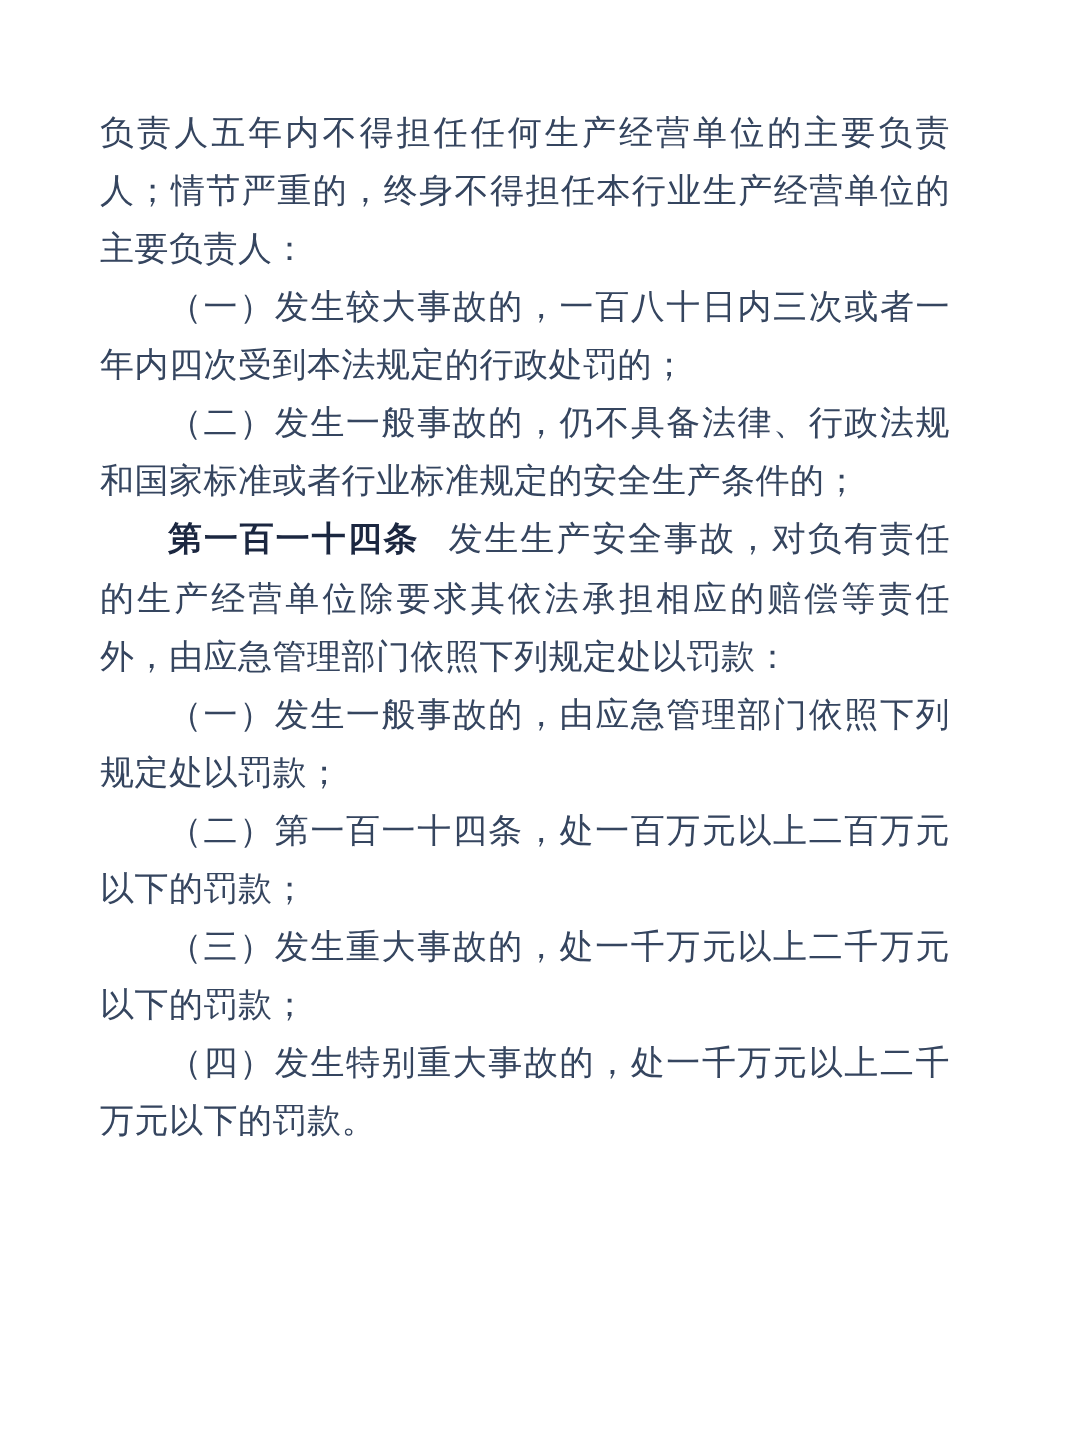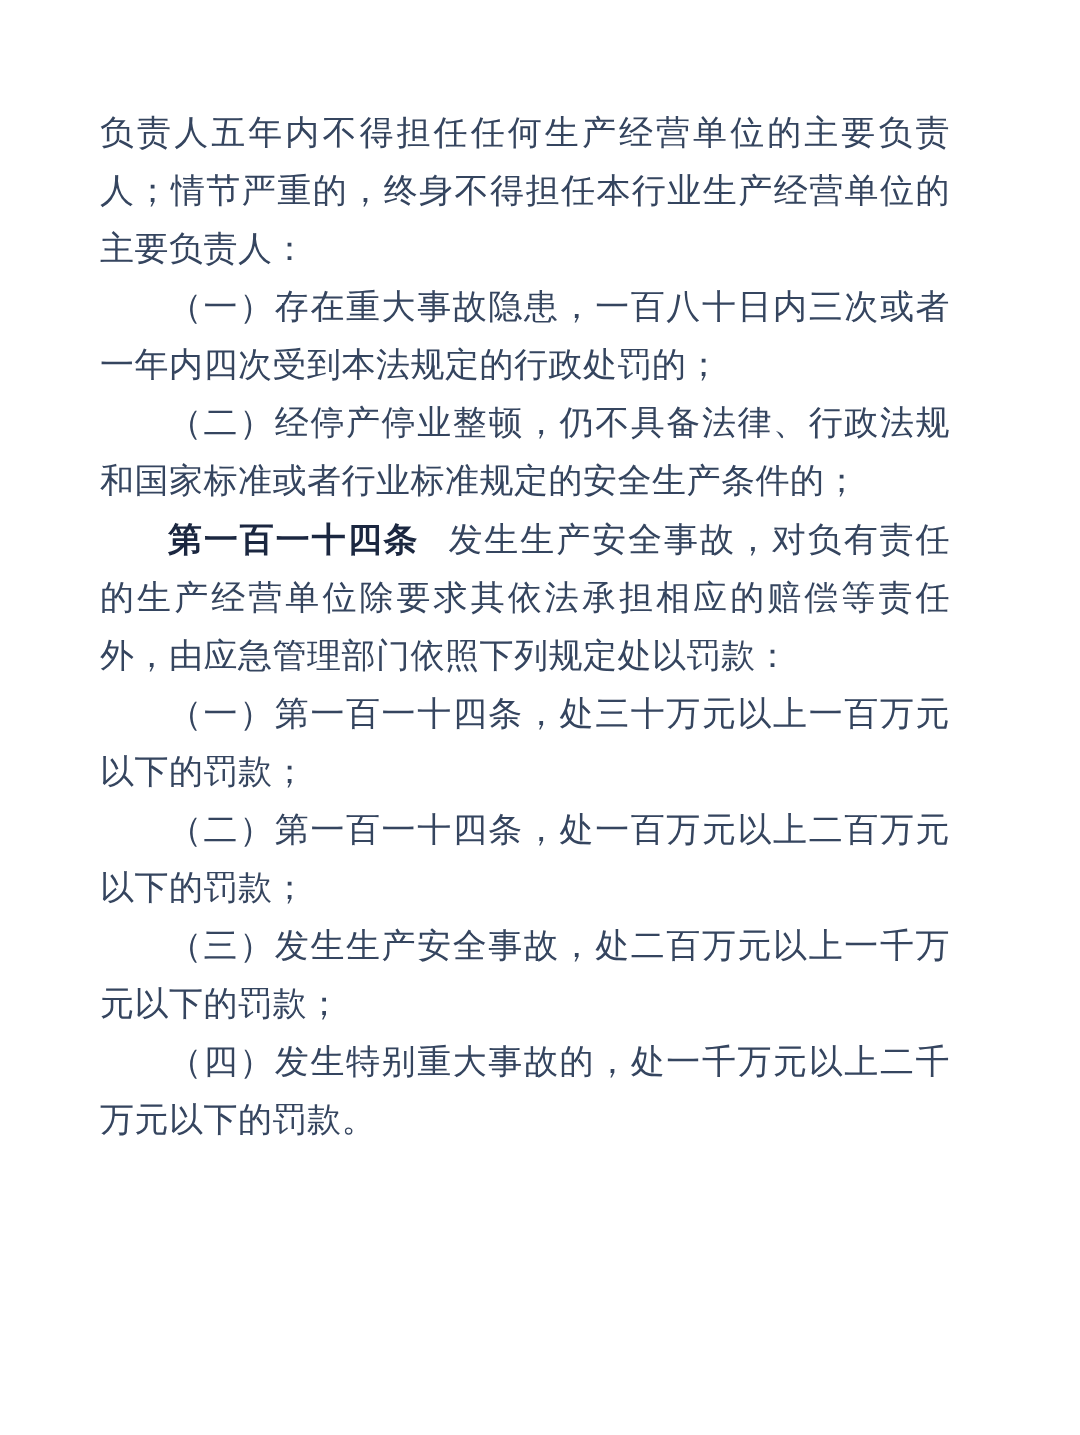--- a/index.html
+++ b/index.html
@@ -27,46 +27,46 @@
     line-height: 58px;
     letter-spacing: 0.5px;
     color: var(--text, #35455f);
     text-align: justify;
     text-justify: inter-ideograph;
   }
   .doc p.indent {
     text-indent: 2em;
   }
   .article-term {
-    font-family: Liberation Sans, sans-serif;
+    font-family: Liberation Mono, monospace;
     font-weight: 700;
     color: var(--term, #1b2740);
     margin-right: 0.85em;
   }
 </style>
 </head>
 <body>
 
 <div class="page">
   <div class="doc">
 
     <p>负责人五年内不得担任任何生产经营单位的主要负责人；情节严重的，终身不得担任本行业生产经营单位的主要负责人：</p>
 
-    <p class="indent">（一）存在重大事故隐患，一百八十日内三次或者一年内四次受到本法规定的行政处罚的；</p>
+    <p class="indent">（一）发生较大事故的，一百八十日内三次或者一年内四次受到本法规定的行政处罚的；</p>
 
-    <p class="indent">（二）经停产停业整顿，仍不具备法律、行政法规和国家标准或者行业标准规定的安全生产条件的；</p>
+    <p class="indent">（二）发生一般事故的，仍不具备法律、行政法规和国家标准或者行业标准规定的安全生产条件的；</p>
 
 
 
     <p class="indent">
       <span class="article-term">第一百一十四条</span><span>发生生产安全事故，对负有责任的生产经营单位除要求其依法承担相应的赔偿等责任外，由应急管理部门依照下列规定处以罚款：</span>
     </p>
 
-    <p class="indent">（一）第一百一十四条，处三十万元以上一百万元以下的罚款；</p>
+    <p class="indent">（一）发生一般事故的，由应急管理部门依照下列规定处以罚款；</p>
 
     <p class="indent">（二）第一百一十四条，处一百万元以上二百万元以下的罚款；</p>
 
-    <p class="indent">（三）发生生产安全事故，处二百万元以上一千万元以下的罚款；</p>
+    <p class="indent">（三）发生重大事故的，处一千万元以上二千万元以下的罚款；</p>
 
     <p class="indent">（四）发生特别重大事故的，处一千万元以上二千万元以下的罚款。</p>
 
   </div>
 </div>
 
 </body></html>

